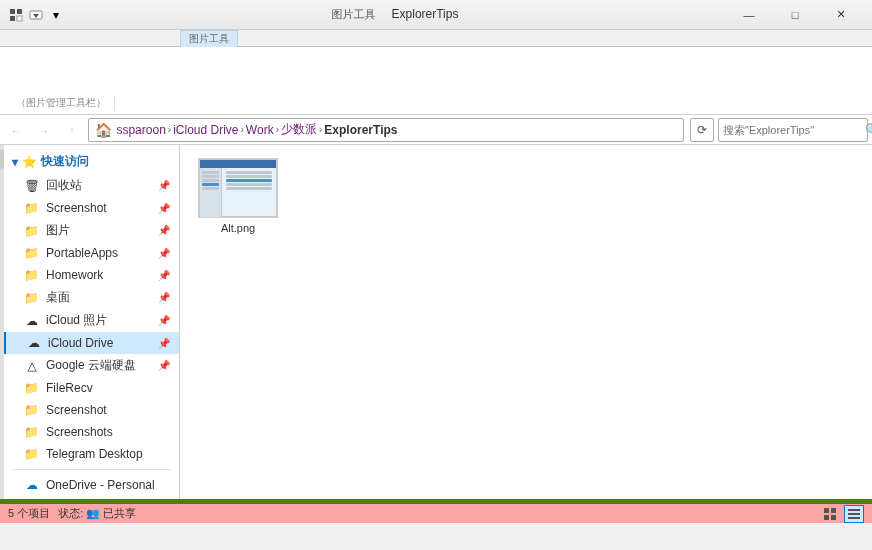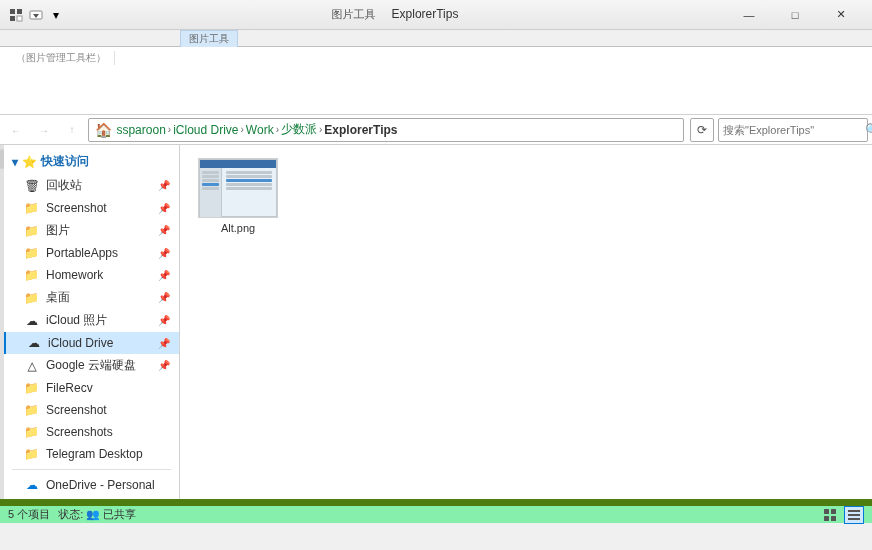--- a/index.html
+++ b/index.html
@@ -50,21 +50,21 @@
       border-bottom: 1px solid white;
       font-weight: bold;
     }
 
     
     .ribbon-content {
       height: 68px;
       background: white;
       border-bottom: 1px solid #d0d0d0;
       display: flex;
-      align-items: flex-start;
+      align-items: flex-end;
       padding: 4px 8px;
     }
 
     
     .address-area {
       height: 30px;
       background: white;
       border-bottom: 1px solid #d0d0d0;
       display: flex;
       align-items: center;
@@ -84,21 +84,21 @@
       border: 1px solid #aaa;
       background: white;
       display: flex;
       align-items: center;
       padding: 0 6px;
       font-size: 12px;
       border-radius: 2px;
     }
     .address-bar-icon { margin-right: 4px; font-size: 14px; }
     .breadcrumb { display: flex; align-items: center; gap: 2px; flex: 1; }
-    .breadcrumb-item { color: #15803d; cursor: pointer; }
+    .breadcrumb-item { color: #701a75; cursor: pointer; }
     .breadcrumb-sep { color: #666; font-size: 10px; }
     .breadcrumb-item.current { color: #333; font-weight: bold; cursor: default; }
     .refresh-btn {
       width: 24px; height: 24px;
       display: flex; align-items: center; justify-content: center;
       cursor: pointer; background: transparent; border: 1px solid #aaa;
       border-radius: 2px; font-size: 12px; color: #555;
       margin-left: 2px;
     }
     .search-box {
@@ -192,22 +192,22 @@
       justify-content: center;
       overflow: hidden;
       margin-bottom: 4px;
       position: relative;
     }
     .file-name { font-size: 11px; text-align: center; color: #333; word-break: break-all; }
 
     
     .status-bar {
       height: 24px;
-      background: #86efac;
-      border-top: 7px solid #4d7c0f;
+      background: #fca5a5;
+      border-top: 5px solid #4d7c0f;
       display: flex;
       align-items: center;
       padding: 0 8px;
       font-size: 11px;
       color: #333;
     }
     .status-left { flex: 1; display: flex; align-items: center; gap: 8px; }
     .status-right { display: flex; align-items: center; gap: 4px; }
     .view-btn { width: 20px; height: 18px; display: flex; align-items: center; justify-content: center; cursor: pointer; border: 1px solid transparent; }
     .view-btn.active { background: #d0e8ff; border-color: #0078d7; }

